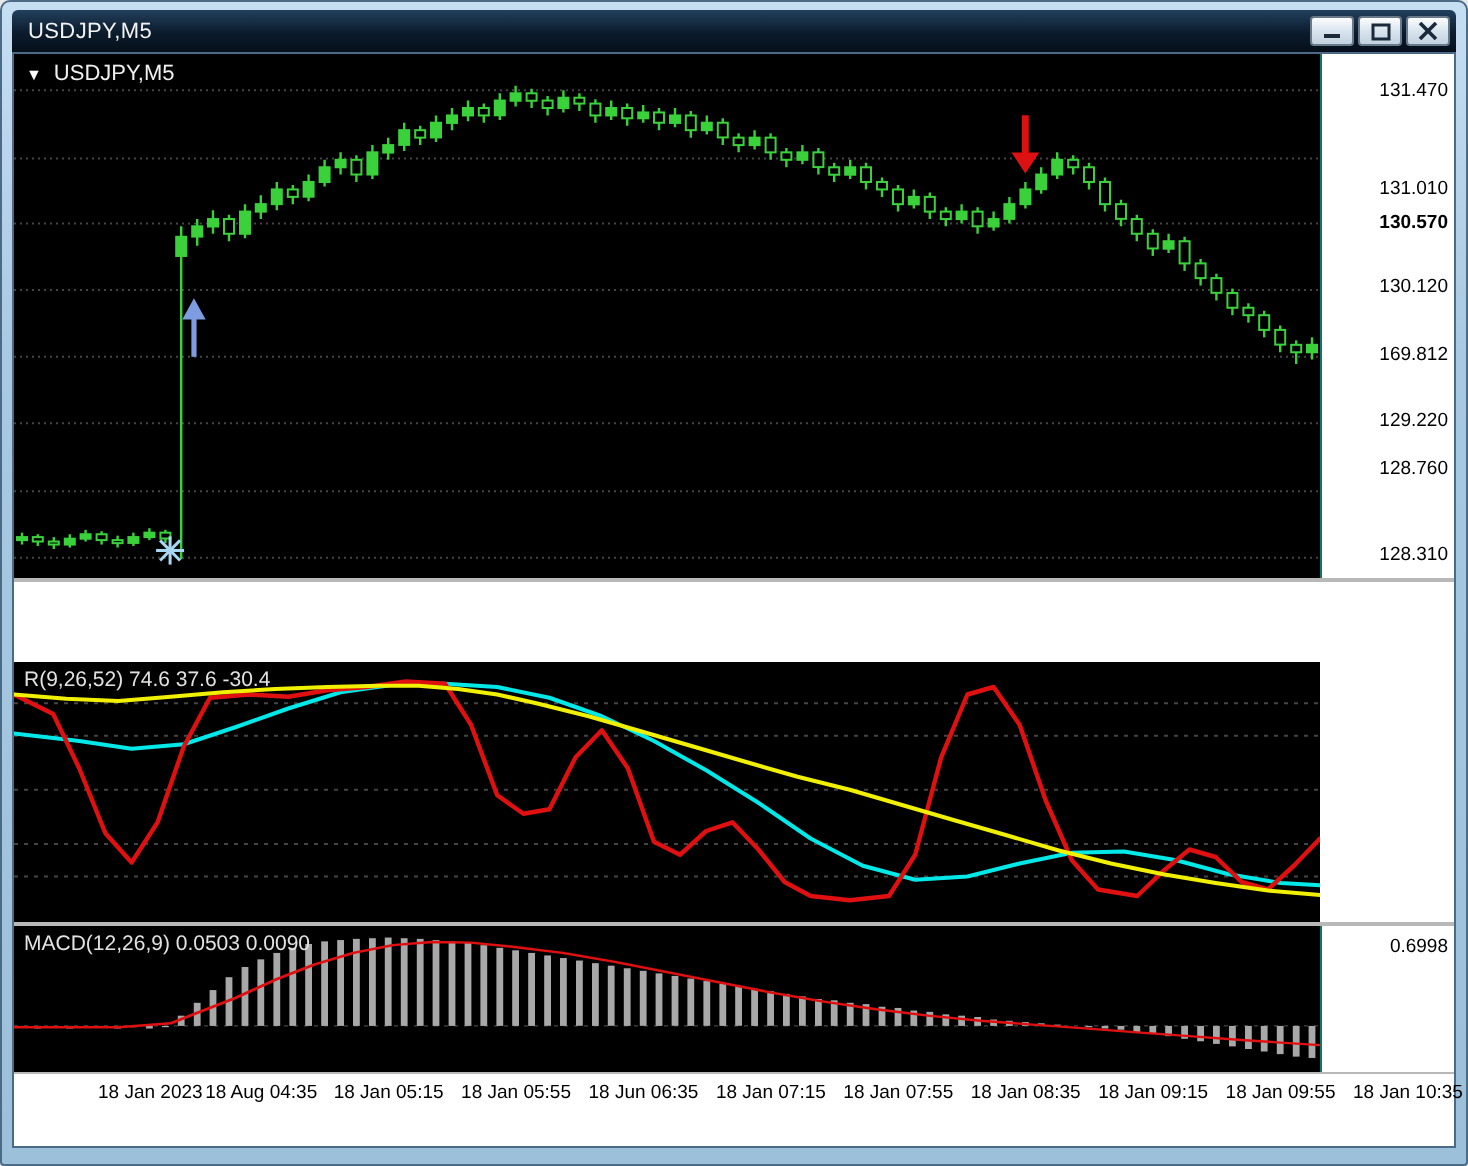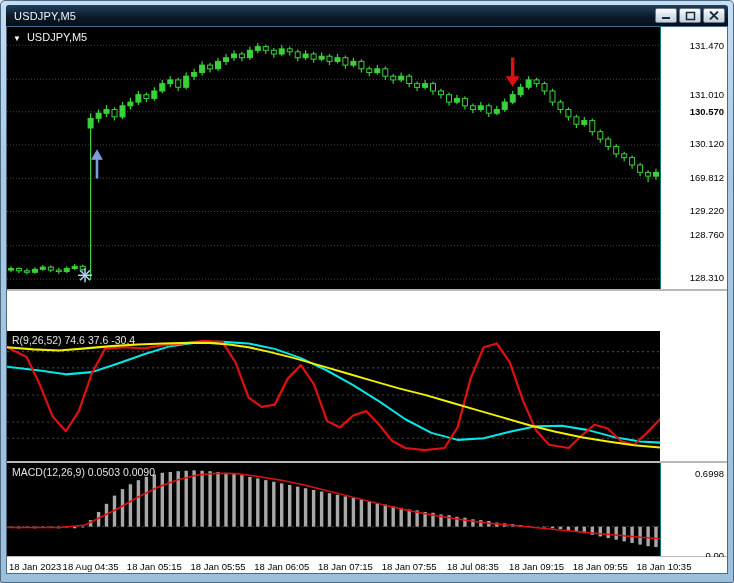--- a/index.html
+++ b/index.html
@@ -22,21 +22,21 @@
   .panel-mid{height:130px;border-bottom:2px solid #b8b8b8;margin-top:40px;}
   .panel-macd{flex:1;border-bottom:1px solid #b8b8b8;}
   .plot{position:absolute;left:0;top:0;bottom:0;width:653px;background:#000;}
   .plot svg{display:block;width:100%;height:100%;}
   .axis{position:absolute;right:0;top:0;bottom:0;left:653px;background:#ffffff;border-left:1px solid #0f766e;}
   .axlabel{position:absolute;right:3px;font-size:9.5px;color:#000;white-space:nowrap;}
   .mainheader{position:absolute;left:6px;top:4px;color:#f0f0f0;font-size:11px;z-index:2;
        display:flex;gap:6px;align-items:baseline;}
   .tri{font-size:8px;color:#ffffff;}
   .paneltag{position:absolute;left:5px;top:3px;color:#e2e2e2;font-size:10.5px;z-index:2;}
-  .time-axis{height:16px;position:relative;background:#fff;}
+  .time-axis{height:36px;position:relative;background:#fff;margin-left:40px;}
   .tlabel{position:absolute;top:4px;font-size:9.5px;color:#000;white-space:nowrap;}
 </style>
 </head>
 <body>
 
 <div class="win">
 
   <div class="titlebar">
     <span class="title">USDJPY,M5</span>
     <div class="winbtns">
@@ -378,23 +378,23 @@
           <div class="axlabel" style="top: 86.6842px;">0.00</div>
           <div class="axlabel" style="top: 124.051px;">-0.3179</div>
         </div>
     </div>
 
     <div class="time-axis" id="time-axis">
         <div class="tlabel" style="left: 2px;">18 Jan 2023</div>
         <div class="tlabel" style="left: 83.6159px; transform: translateX(-50%);">18 Aug 04:35</div>
         <div class="tlabel" style="left: 147.323px; transform: translateX(-50%);">18 Jan 05:15</div>
         <div class="tlabel" style="left: 211.03px; transform: translateX(-50%);">18 Jan 05:55</div>
-        <div class="tlabel" style="left: 274.738px; transform: translateX(-50%);">18 Jan 06:05</div>
+        <div class="tlabel" style="left: 274.738px; transform: translateX(-50%);">18 Jun 06:35</div>
         <div class="tlabel" style="left: 338.445px; transform: translateX(-50%);">18 Jan 07:15</div>
         <div class="tlabel" style="left: 402.152px; transform: translateX(-50%);">18 Jan 07:55</div>
-        <div class="tlabel" style="left: 465.86px; transform: translateX(-50%);">18 Jul 08:35</div>
+        <div class="tlabel" style="left: 465.86px; transform: translateX(-50%);">18 Jan 08:35</div>
         <div class="tlabel" style="left: 529.567px; transform: translateX(-50%);">18 Jan 09:15</div>
         <div class="tlabel" style="left: 593.274px; transform: translateX(-50%);">18 Jan 09:55</div>
         <div class="tlabel" style="left: 656.982px; transform: translateX(-50%);">18 Jan 10:35</div>
       </div>
 
   </div>
 </div>
 
 </body></html>

